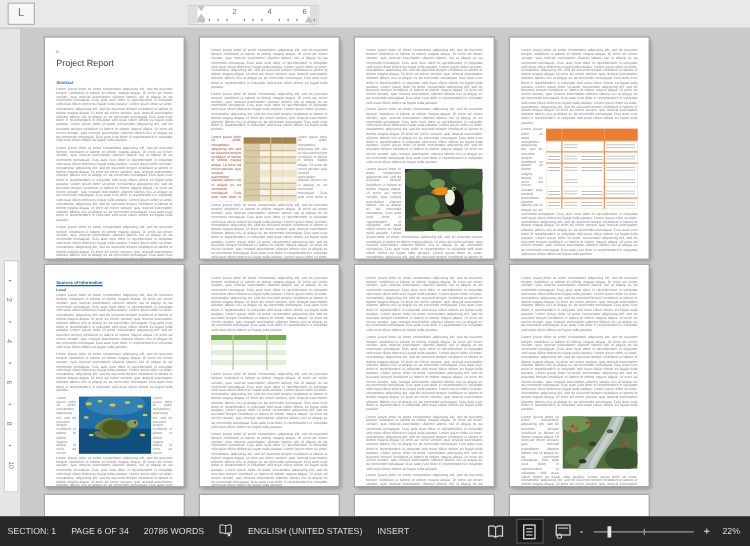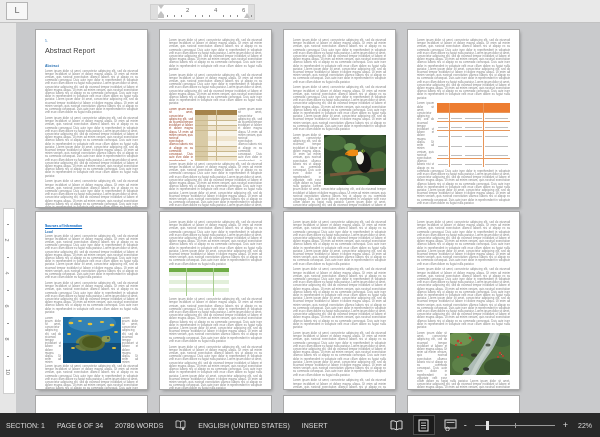--- a/index.html
+++ b/index.html
@@ -125,21 +125,21 @@
       <span class="vnum" style="top:28px;">2</span>
       <span class="vnum" style="top:61px;">4</span>
       <span class="vnum" style="top:94px;">6</span>
       <span class="vnum" style="top:127px;">8</span>
       <span class="vnum" style="top:160px;">10</span>
     </div>
   </div>
 
   <div class="page" style="left:36px;top:30px;">
     <div class="marker">5.</div>
-    <div class="doctitle">Abstract Report</div>
+    <div class="doctitle">Project Report</div>
     <div class="h-blue">Abstract</div>
     <p>Lorem ipsum dolor sit amet, consectetur adipiscing elit, sed do eiusmod tempor incididunt ut labore et dolore magna aliqua. Ut enim ad minim veniam, quis nostrud exercitation ullamco laboris nisi ut aliquip ex ea commodo consequat. Duis aute irure dolor in reprehenderit in voluptate velit esse cillum dolore eu fugiat nulla pariatur. Lorem ipsum dolor sit amet, consectetur adipiscing elit, sed do eiusmod tempor incididunt ut labore et dolore magna aliqua. Ut enim ad minim veniam, quis nostrud exercitation ullamco laboris nisi ut aliquip ex ea commodo consequat. Duis aute irure dolor in reprehenderit in voluptate velit esse cillum dolore eu fugiat nulla pariatur. Lorem ipsum dolor sit amet, consectetur adipiscing elit, sed do eiusmod tempor incididunt ut labore et dolore magna aliqua. Ut enim ad minim veniam, quis nostrud exercitation ullamco laboris nisi ut aliquip ex ea commodo consequat. Duis aute irure dolor in reprehenderit in voluptate velit esse cillum dolore eu fugiat nulla pariatur. </p>
     <p>Lorem ipsum dolor sit amet, consectetur adipiscing elit, sed do eiusmod tempor incididunt ut labore et dolore magna aliqua. Ut enim ad minim veniam, quis nostrud exercitation ullamco laboris nisi ut aliquip ex ea commodo consequat. Duis aute irure dolor in reprehenderit in voluptate velit esse cillum dolore eu fugiat nulla pariatur. Lorem ipsum dolor sit amet, consectetur adipiscing elit, sed do eiusmod tempor incididunt ut labore et dolore magna aliqua. Ut enim ad minim veniam, quis nostrud exercitation ullamco laboris nisi ut aliquip ex ea commodo consequat. Duis aute irure dolor in reprehenderit in voluptate velit esse cillum dolore eu fugiat nulla pariatur. Lorem ipsum dolor sit amet, consectetur adipiscing elit, sed do eiusmod tempor incididunt ut labore et dolore magna aliqua. Ut enim ad minim veniam, quis nostrud exercitation ullamco laboris nisi ut aliquip ex ea commodo consequat. Duis aute irure dolor in reprehenderit in voluptate velit esse cillum dolore eu fugiat nulla pariatur. Lorem ipsum dolor sit amet, consectetur adipiscing elit, sed do eiusmod tempor incididunt ut labore et dolore magna aliqua. Ut enim ad minim veniam, quis nostrud exercitation ullamco laboris nisi ut aliquip ex ea commodo consequat. Duis aute irure dolor in reprehenderit in voluptate velit esse cillum dolore eu fugiat nulla pariatur. </p>
     <p>Lorem ipsum dolor sit amet, consectetur adipiscing elit, sed do eiusmod tempor incididunt ut labore et dolore magna aliqua. Ut enim ad minim veniam, quis nostrud exercitation ullamco laboris nisi ut aliquip ex ea commodo consequat. Duis aute irure dolor in reprehenderit in voluptate velit esse cillum dolore eu fugiat nulla pariatur. Lorem ipsum dolor sit amet, consectetur adipiscing elit, sed do eiusmod tempor incididunt ut labore et dolore magna aliqua. Ut enim ad minim veniam, quis nostrud exercitation ullamco laboris nisi ut aliquip ex ea commodo consequat. Duis aute irure dolor in reprehenderit in voluptate velit esse cillum dolore eu fugiat nulla pariatur. Lorem ipsum dolor sit amet, consectetur adipiscing elit, sed do eiusmod tempor incididunt ut labore et dolore magna aliqua. Ut enim ad minim veniam, quis nostrud exercitation ullamco laboris nisi ut aliquip ex ea commodo consequat. Duis aute irure dolor in reprehenderit in voluptate velit esse cillum dolore eu fugiat nulla pariatur. </p>
 
   </div>
 
   <div class="page" style="left:160px;top:30px;">
     <p>Lorem ipsum dolor sit amet, consectetur adipiscing elit, sed do eiusmod tempor incididunt ut labore et dolore magna aliqua. Ut enim ad minim veniam, quis nostrud exercitation ullamco laboris nisi ut aliquip ex ea commodo consequat. Duis aute irure dolor in reprehenderit in voluptate velit esse cillum dolore eu fugiat nulla pariatur. Lorem ipsum dolor sit amet, consectetur adipiscing elit, sed do eiusmod tempor incididunt ut labore et dolore magna aliqua. Ut enim ad minim veniam, quis nostrud exercitation ullamco laboris nisi ut aliquip ex ea commodo consequat. Duis aute irure dolor in reprehenderit in voluptate velit esse cillum dolore eu fugiat nulla pariatur. </p>
     <p>Lorem ipsum dolor sit amet, consectetur adipiscing elit, sed do eiusmod tempor incididunt ut labore et dolore magna aliqua. Ut enim ad minim veniam, quis nostrud exercitation ullamco laboris nisi ut aliquip ex ea commodo consequat. Duis aute irure dolor in reprehenderit in voluptate velit esse cillum dolore eu fugiat nulla pariatur. Lorem ipsum dolor sit amet, consectetur adipiscing elit, sed do eiusmod tempor incididunt ut labore et dolore magna aliqua. Ut enim ad minim veniam, quis nostrud exercitation ullamco laboris nisi ut aliquip ex ea commodo consequat. Duis aute irure dolor in reprehenderit in voluptate velit esse cillum dolore eu fugiat nulla pariatur. </p>

